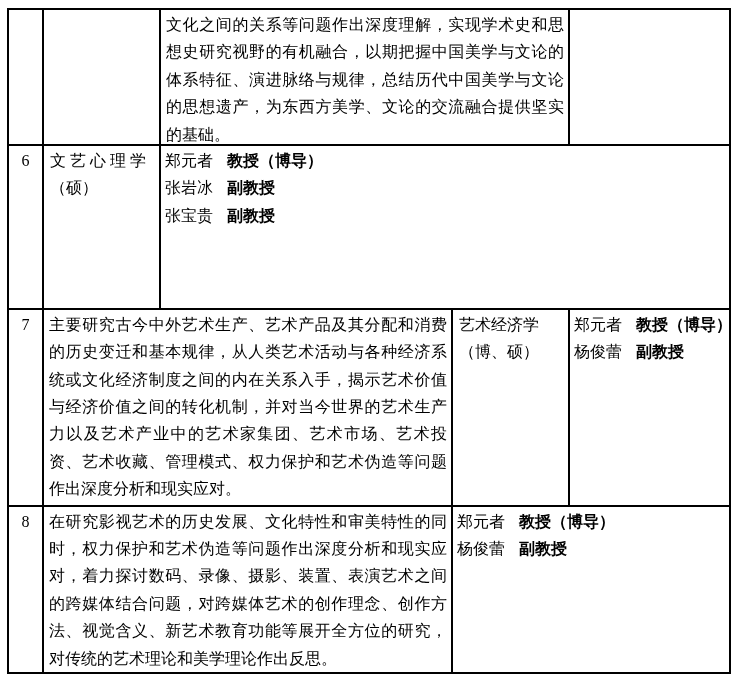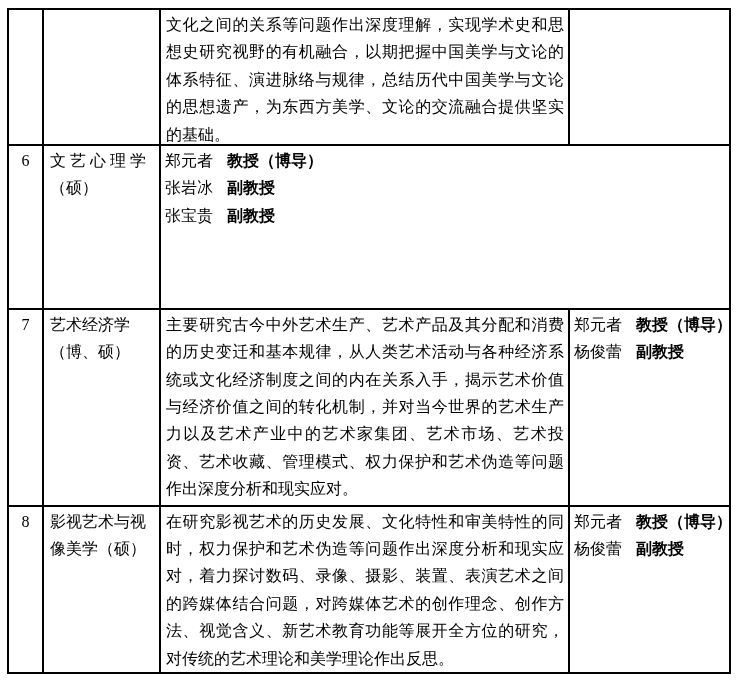--- a/index.html
+++ b/index.html
@@ -76,46 +76,42 @@
           <span class="fac-name">张宝贵</span>
           <span class="fac-title">副教授</span>
         </div>
       </div>
     </div>
 
     <div class="t-row r2">
       <div class="cell c-num">
         <div>7</div>
       </div>
+      <div class="cell c-desc">
+        <div class="desc-text">主要研究古今中外艺术生产、艺术产品及其分配和消费的历史变迁和基本规律，从人类艺术活动与各种经济系统或文化经济制度之间的内在关系入手，揭示艺术价值与经济价值之间的转化机制，并对当今世界的艺术生产力以及艺术产业中的艺术家集团、艺术市场、艺术投资、艺术收藏、管理模式、权力保护和艺术伪造等问题作出深度分析和现实应对。</div>
+      </div>
       <div class="cell c-name">
         <div class="name-line">艺术经济学</div>
         <div class="name-line">（博、硕）</div>
-      </div>
-      <div class="cell c-desc">
-        <div class="desc-text">主要研究古今中外艺术生产、艺术产品及其分配和消费的历史变迁和基本规律，从人类艺术活动与各种经济系统或文化经济制度之间的内在关系入手，揭示艺术价值与经济价值之间的转化机制，并对当今世界的艺术生产力以及艺术产业中的艺术家集团、艺术市场、艺术投资、艺术收藏、管理模式、权力保护和艺术伪造等问题作出深度分析和现实应对。</div>
       </div>
       <div class="cell c-fac last">
         <div class="fac-line">
           <span class="fac-name">郑元者</span>
           <span class="fac-title">教授（博导）</span>
         </div>
         <div class="fac-line">
           <span class="fac-name">杨俊蕾</span>
           <span class="fac-title">副教授</span>
         </div>
       </div>
     </div>
 
     <div class="t-row last">
       <div class="cell c-num">
         <div>8</div>
-      </div>
-      <div class="cell c-name">
-        <div class="name-line">影视艺术与视</div>
-        <div class="name-line">像美学（硕）</div>
       </div>
       <div class="cell c-desc">
         <div class="desc-text">在研究影视艺术的历史发展、文化特性和审美特性的同时，权力保护和艺术伪造等问题作出深度分析和现实应对，着力探讨数码、录像、摄影、装置、表演艺术之间的跨媒体结合问题，对跨媒体艺术的创作理念、创作方法、视觉含义、新艺术教育功能等展开全方位的研究，对传统的艺术理论和美学理论作出反思。</div>
       </div>
       <div class="cell c-fac last">
         <div class="fac-line">
           <span class="fac-name">郑元者</span>
           <span class="fac-title">教授（博导）</span>
         </div>
         <div class="fac-line">

